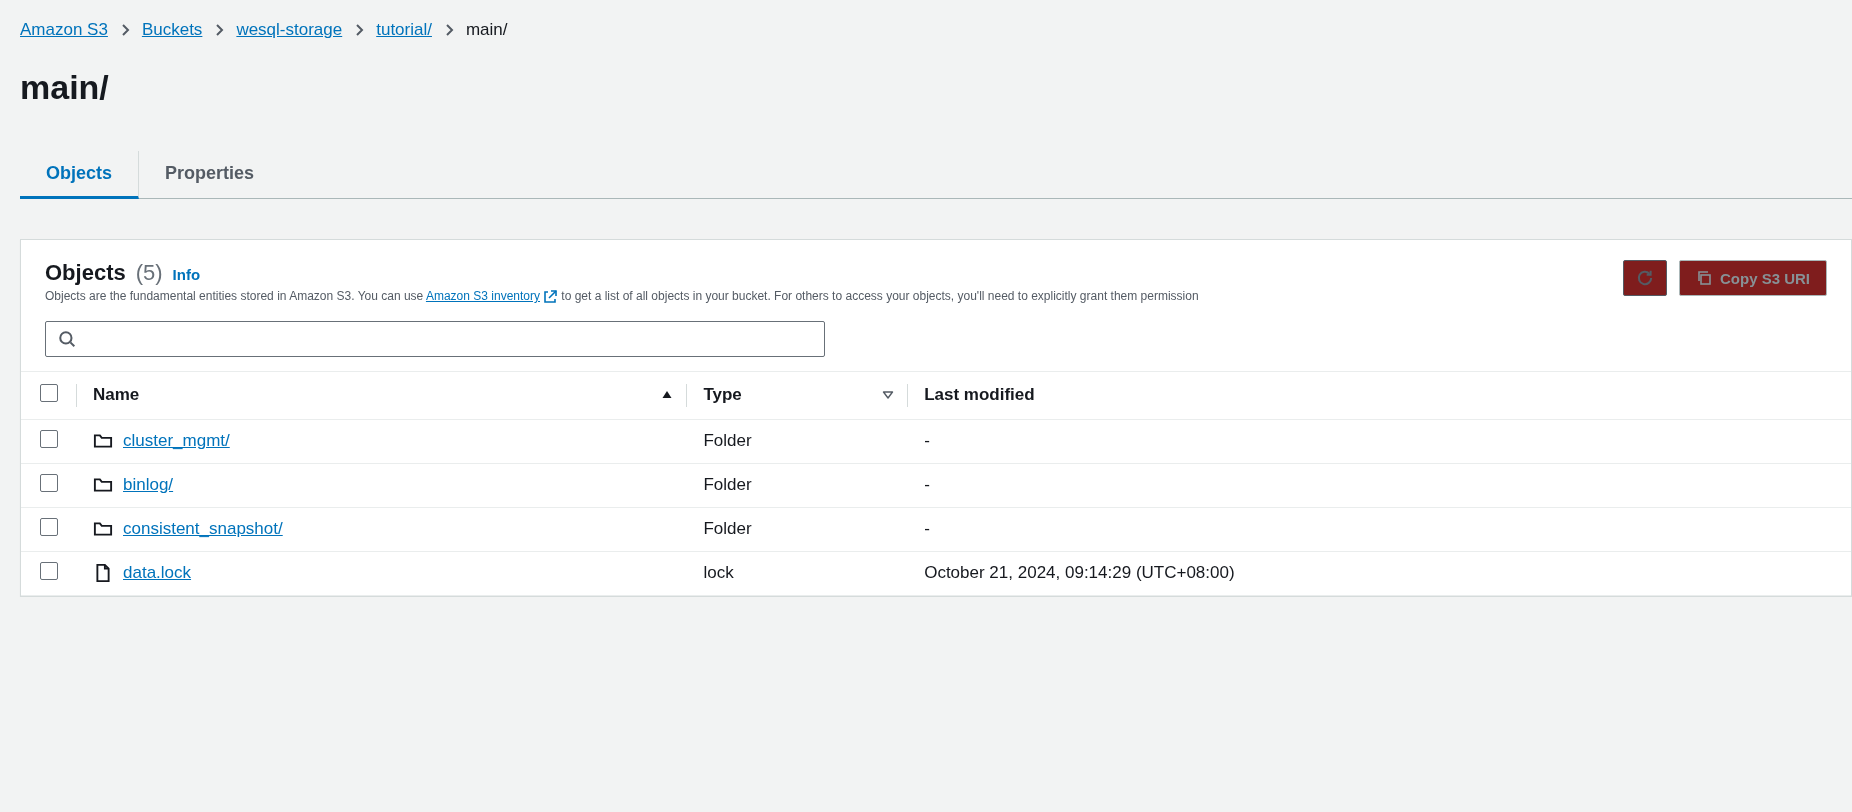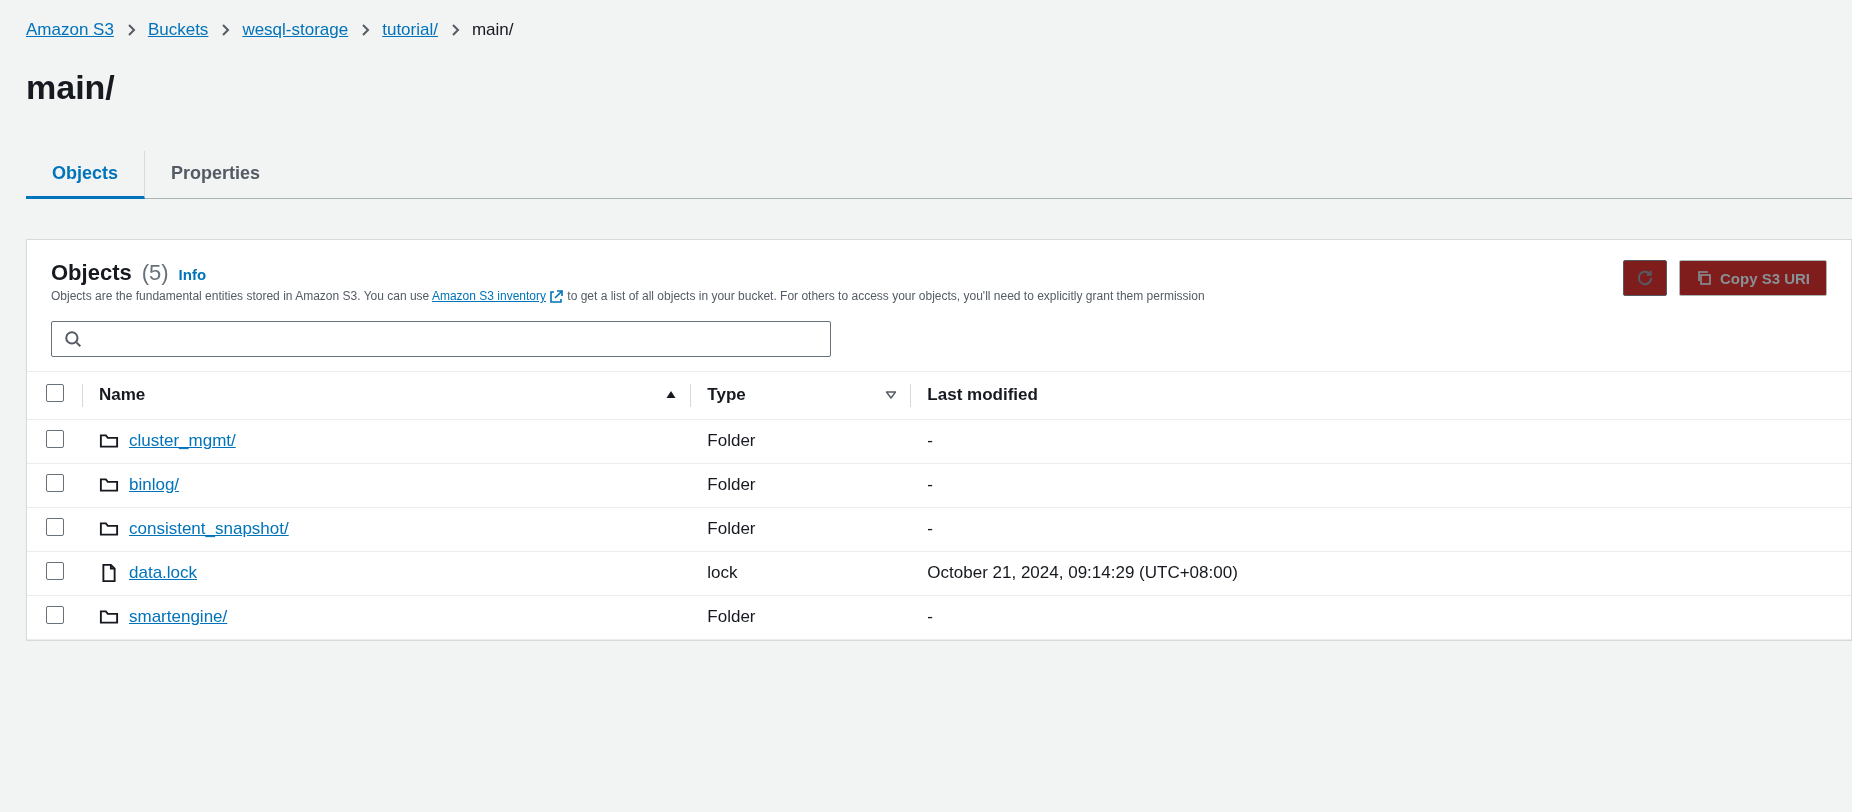--- a/index.html
+++ b/index.html
@@ -2,21 +2,21 @@
 <html><head>
 <meta charset="utf-8">
 <style>
 * { box-sizing: border-box; margin: 0; padding: 0; }
 body {
   font-family: "Amazon Ember", "Helvetica Neue", Arial, sans-serif;
   background: #f2f3f3;
   color: #16191f;
   font-size: 14px;
 }
-.page { padding: 20px 0 0 26px; }
+.page { padding: 20px 0 0 20px; }
 .breadcrumb {
   display: flex;
   align-items: center;
   gap: 12px;
   font-size: 17px;
   margin-bottom: 28px;
   flex-wrap: wrap;
 }
 .breadcrumb a {
   color: #0073bb;
@@ -321,32 +321,17 @@
                     <path d="M3.5 1.5h6l3 3v10h-9z"></path>
                     <path d="M9.5 1.5v3h3"></path>
                   </svg>
                 </span>
                 <a>data.lock</a>
               </div>
             </td>
             <td>lock</td>
             <td>October 21, 2024, 09:14:29 (UTC+08:00)</td>
           </tr>
-          <tr>
-            <td class="chk"><span class="chk-box"></span></td>
-            <td>
-              <div class="name-cell">
-                <span>
-                  <svg width="20" height="20" viewBox="0 0 16 16" fill="none" stroke="#16191f" stroke-width="1.5">
-                    <path d="M1.5 3.5h4l1.5 2h7.5v7h-13z"></path>
-                  </svg>
-                </span>
-                <a>smartengine/</a>
-              </div>
-            </td>
-            <td>Folder</td>
-            <td>-</td>
-          </tr>
         </tbody>
     </table>
   </div>
 
 </div>
 
 </body></html>

